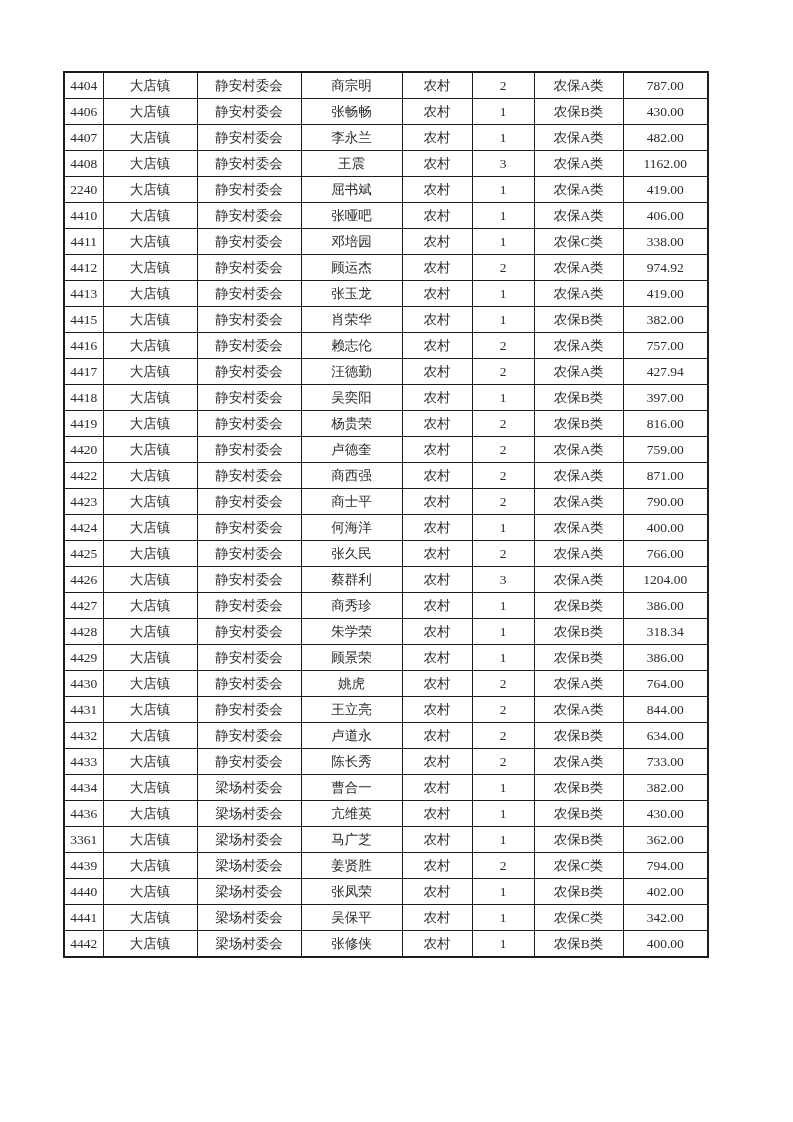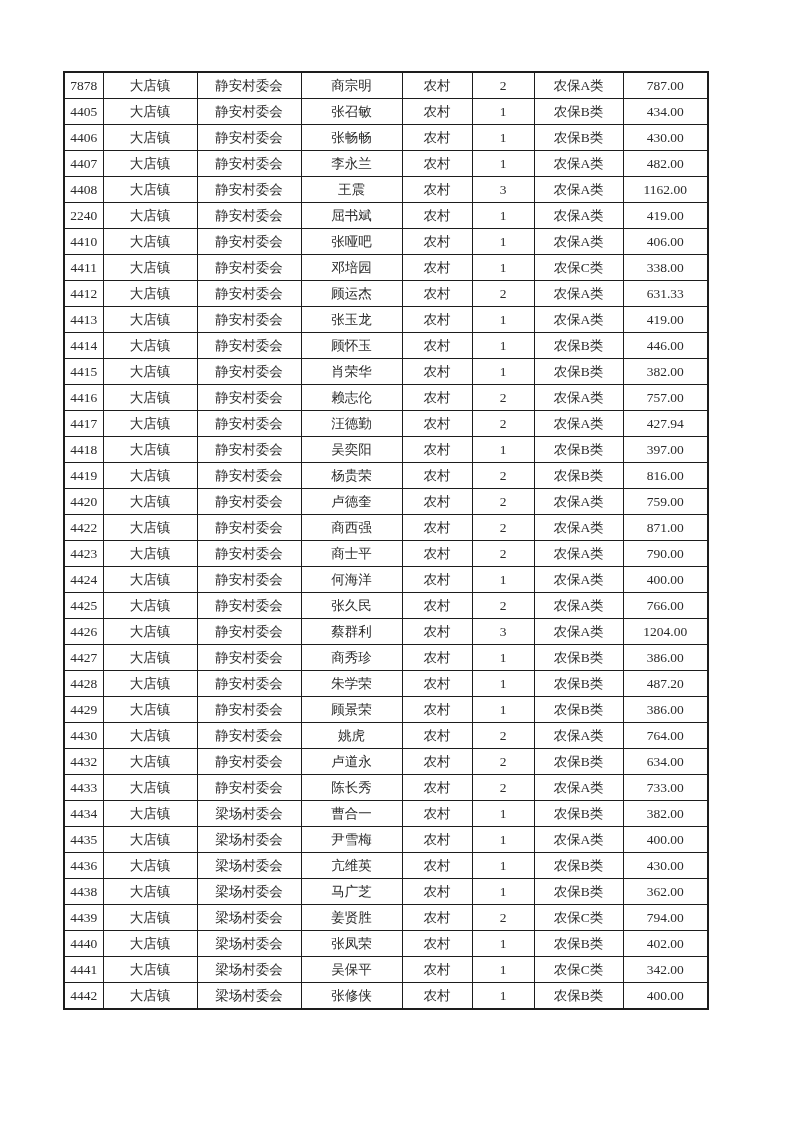--- a/index.html
+++ b/index.html
@@ -53,38 +53,28 @@
       <col style="width:94px">
       <col style="width:104px">
       <col style="width:101px">
       <col style="width:70px">
       <col style="width:62px">
       <col style="width:89px">
       <col style="width:85px">
     </colgroup>
     <tbody id="table-body">
         <tr>
-          <td>7878</td>
+          <td>4404</td>
           <td>大店镇</td>
           <td>静安村委会</td>
           <td>商宗明</td>
           <td>农村</td>
           <td>2</td>
           <td>农保A类</td>
           <td>787.00</td>
-        </tr>
-        <tr>
-          <td>4405</td>
-          <td>大店镇</td>
-          <td>静安村委会</td>
-          <td>张召敏</td>
-          <td>农村</td>
-          <td>1</td>
-          <td>农保B类</td>
-          <td>434.00</td>
         </tr>
         <tr>
           <td>4406</td>
           <td>大店镇</td>
           <td>静安村委会</td>
           <td>张畅畅</td>
           <td>农村</td>
           <td>1</td>
           <td>农保B类</td>
           <td>430.00</td>
@@ -140,43 +130,33 @@
           <td>338.00</td>
         </tr>
         <tr>
           <td>4412</td>
           <td>大店镇</td>
           <td>静安村委会</td>
           <td>顾运杰</td>
           <td>农村</td>
           <td>2</td>
           <td>农保A类</td>
-          <td>631.33</td>
+          <td>974.92</td>
         </tr>
         <tr>
           <td>4413</td>
           <td>大店镇</td>
           <td>静安村委会</td>
           <td>张玉龙</td>
           <td>农村</td>
           <td>1</td>
           <td>农保A类</td>
           <td>419.00</td>
         </tr>
         <tr>
-          <td>4414</td>
-          <td>大店镇</td>
-          <td>静安村委会</td>
-          <td>顾怀玉</td>
-          <td>农村</td>
-          <td>1</td>
-          <td>农保B类</td>
-          <td>446.00</td>
-        </tr>
-        <tr>
           <td>4415</td>
           <td>大店镇</td>
           <td>静安村委会</td>
           <td>肖荣华</td>
           <td>农村</td>
           <td>1</td>
           <td>农保B类</td>
           <td>382.00</td>
         </tr>
         <tr>
@@ -290,21 +270,21 @@
           <td>386.00</td>
         </tr>
         <tr>
           <td>4428</td>
           <td>大店镇</td>
           <td>静安村委会</td>
           <td>朱学荣</td>
           <td>农村</td>
           <td>1</td>
           <td>农保B类</td>
-          <td>487.20</td>
+          <td>318.34</td>
         </tr>
         <tr>
           <td>4429</td>
           <td>大店镇</td>
           <td>静安村委会</td>
           <td>顾景荣</td>
           <td>农村</td>
           <td>1</td>
           <td>农保B类</td>
           <td>386.00</td>
@@ -313,20 +293,30 @@
           <td>4430</td>
           <td>大店镇</td>
           <td>静安村委会</td>
           <td>姚虎</td>
           <td>农村</td>
           <td>2</td>
           <td>农保A类</td>
           <td>764.00</td>
         </tr>
         <tr>
+          <td>4431</td>
+          <td>大店镇</td>
+          <td>静安村委会</td>
+          <td>王立亮</td>
+          <td>农村</td>
+          <td>2</td>
+          <td>农保A类</td>
+          <td>844.00</td>
+        </tr>
+        <tr>
           <td>4432</td>
           <td>大店镇</td>
           <td>静安村委会</td>
           <td>卢道永</td>
           <td>农村</td>
           <td>2</td>
           <td>农保B类</td>
           <td>634.00</td>
         </tr>
         <tr>
@@ -343,41 +333,31 @@
           <td>4434</td>
           <td>大店镇</td>
           <td>梁场村委会</td>
           <td>曹合一</td>
           <td>农村</td>
           <td>1</td>
           <td>农保B类</td>
           <td>382.00</td>
         </tr>
         <tr>
-          <td>4435</td>
-          <td>大店镇</td>
-          <td>梁场村委会</td>
-          <td>尹雪梅</td>
-          <td>农村</td>
-          <td>1</td>
-          <td>农保A类</td>
-          <td>400.00</td>
-        </tr>
-        <tr>
           <td>4436</td>
           <td>大店镇</td>
           <td>梁场村委会</td>
           <td>亢维英</td>
           <td>农村</td>
           <td>1</td>
           <td>农保B类</td>
           <td>430.00</td>
         </tr>
         <tr>
-          <td>4438</td>
+          <td>3361</td>
           <td>大店镇</td>
           <td>梁场村委会</td>
           <td>马广芝</td>
           <td>农村</td>
           <td>1</td>
           <td>农保B类</td>
           <td>362.00</td>
         </tr>
         <tr>
           <td>4439</td>

